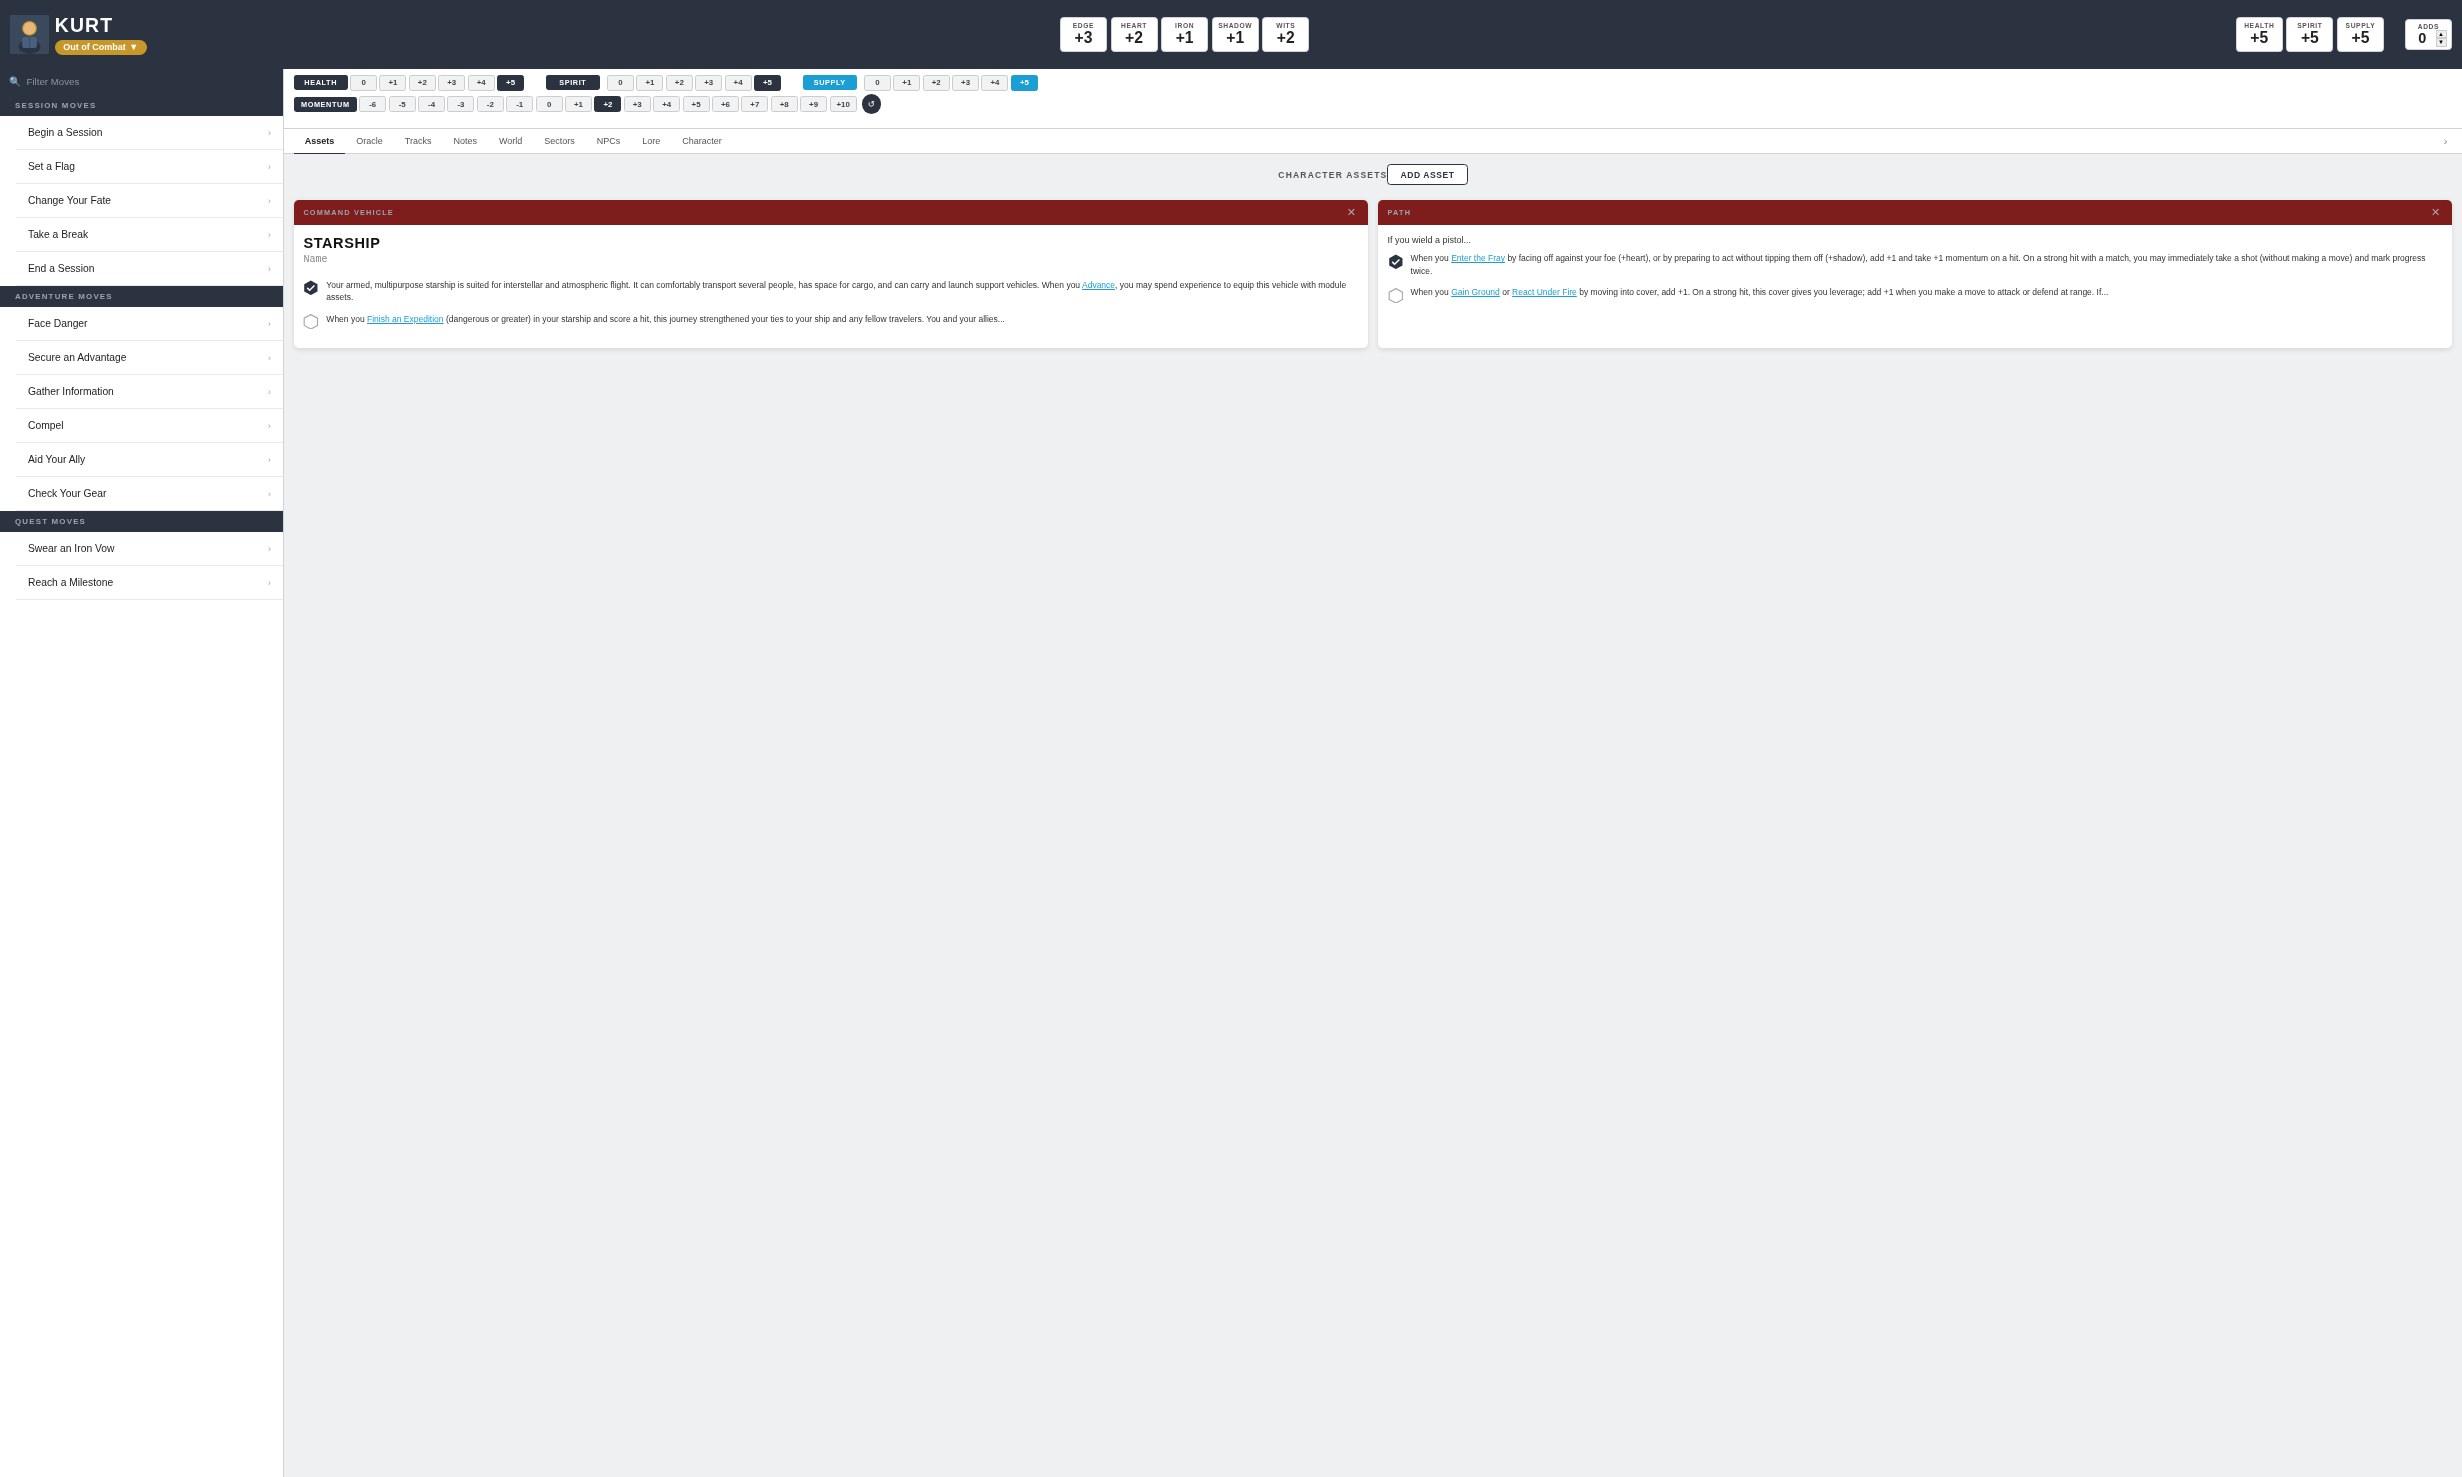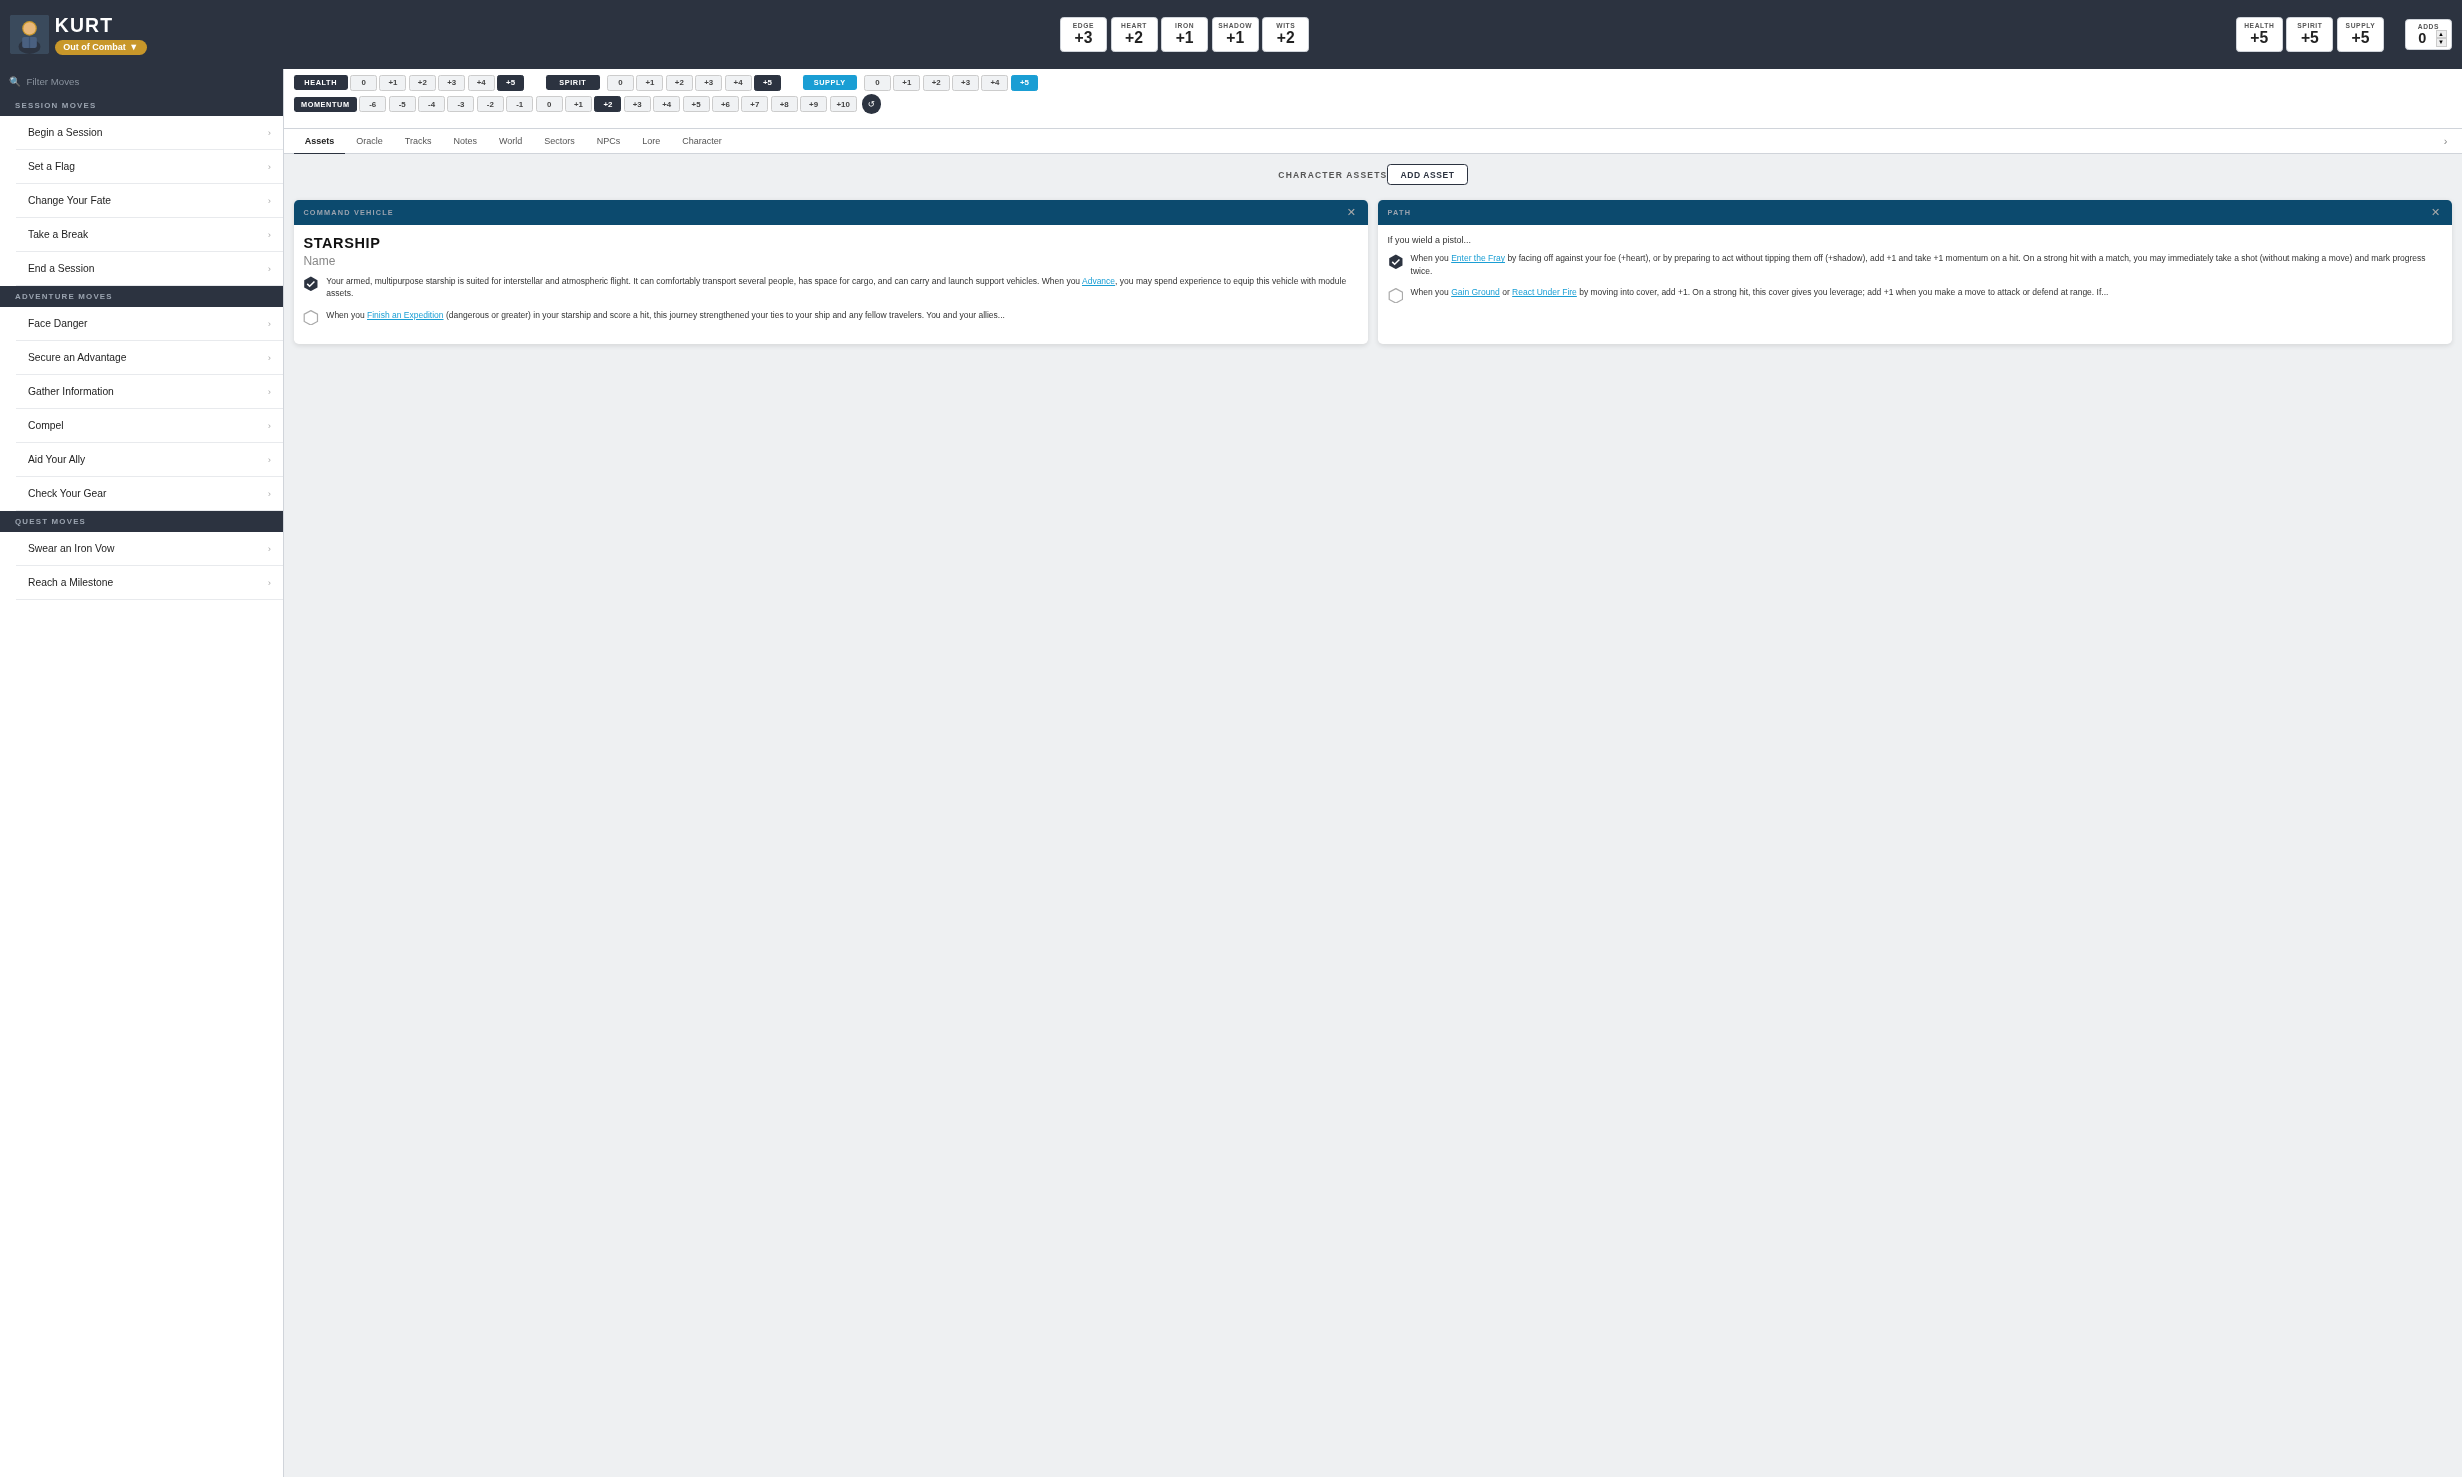--- a/index.html
+++ b/index.html
@@ -298,21 +298,21 @@
       grid-template-columns: 1fr 1fr;
       gap: 9.7px;
     }
     .asset-card {
       background: #fff;
       border-radius: 4.8px;
       overflow: hidden;
       box-shadow: 0 1.2px 4.8px rgba(0,0,0,0.10);
     }
     .asset-card-header {
-      background: #0c4a6e;
+      background: #7f1d1d;
       color: #fff;
       display: flex;
       align-items: center;
       justify-content: space-between;
       padding: 6px 9.7px;
     }
     .asset-type {
       font-size: 7.3px;
       font-weight: 700;
       letter-spacing: 1.2px;
@@ -332,23 +332,24 @@
     }
     .asset-name {
       font-size: 14.5px;
       font-weight: 900;
       text-transform: uppercase;
       letter-spacing: 0.6px;
       color: #111;
       margin-bottom: 2.4px;
     }
     .asset-subname-label {
-      font-size: 12px;
+      font-size: 10px;
       color: #888;
-      margin-bottom: 7px;
+      margin-bottom: 14px;
+      font-family: Liberation Mono, monospace;
     }
     .asset-subname {
       font-size: 9.7px;
       color: #222;
       margin-bottom: 8.5px;
       padding-bottom: 7.3px;
       border-bottom: 0.6px solid #e0e3e7;
     }
     .asset-ability {
       display: flex;

